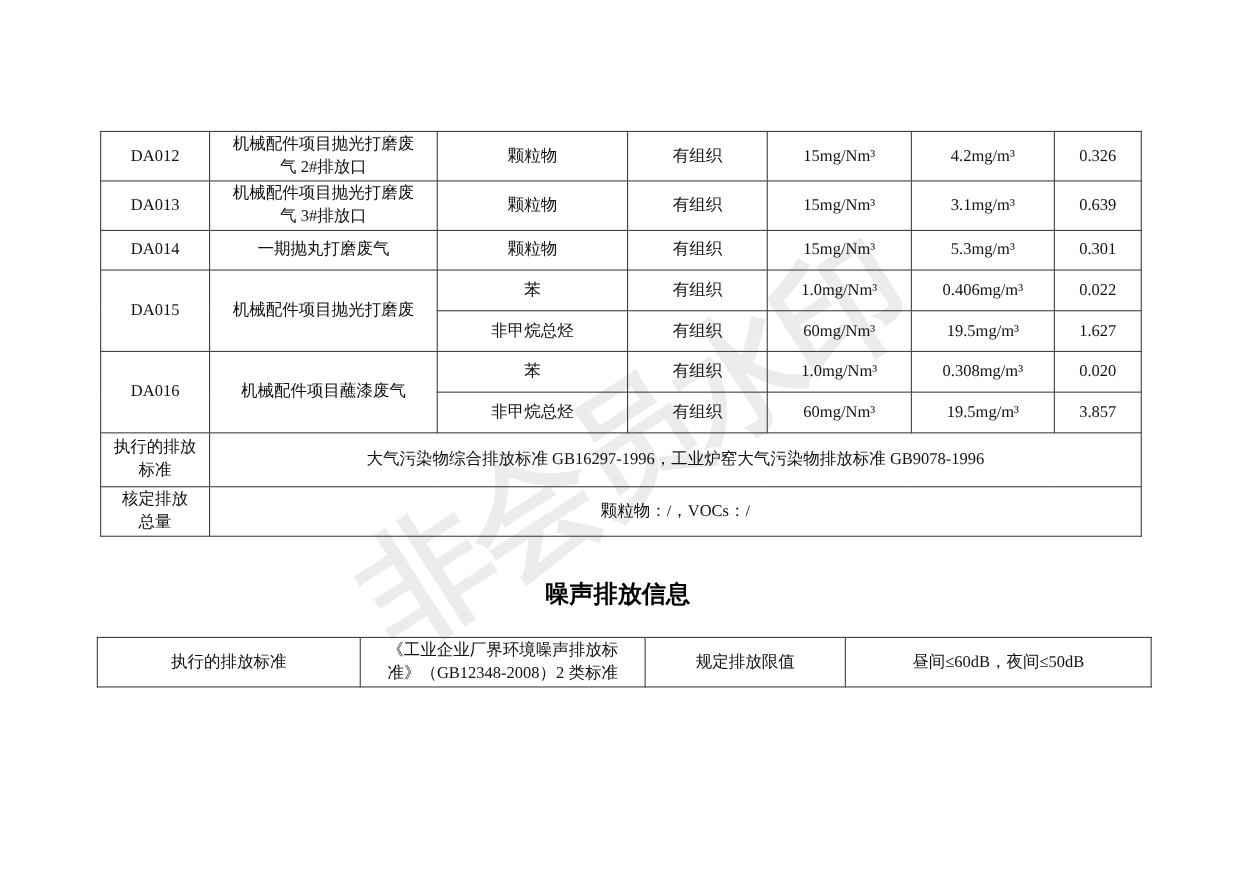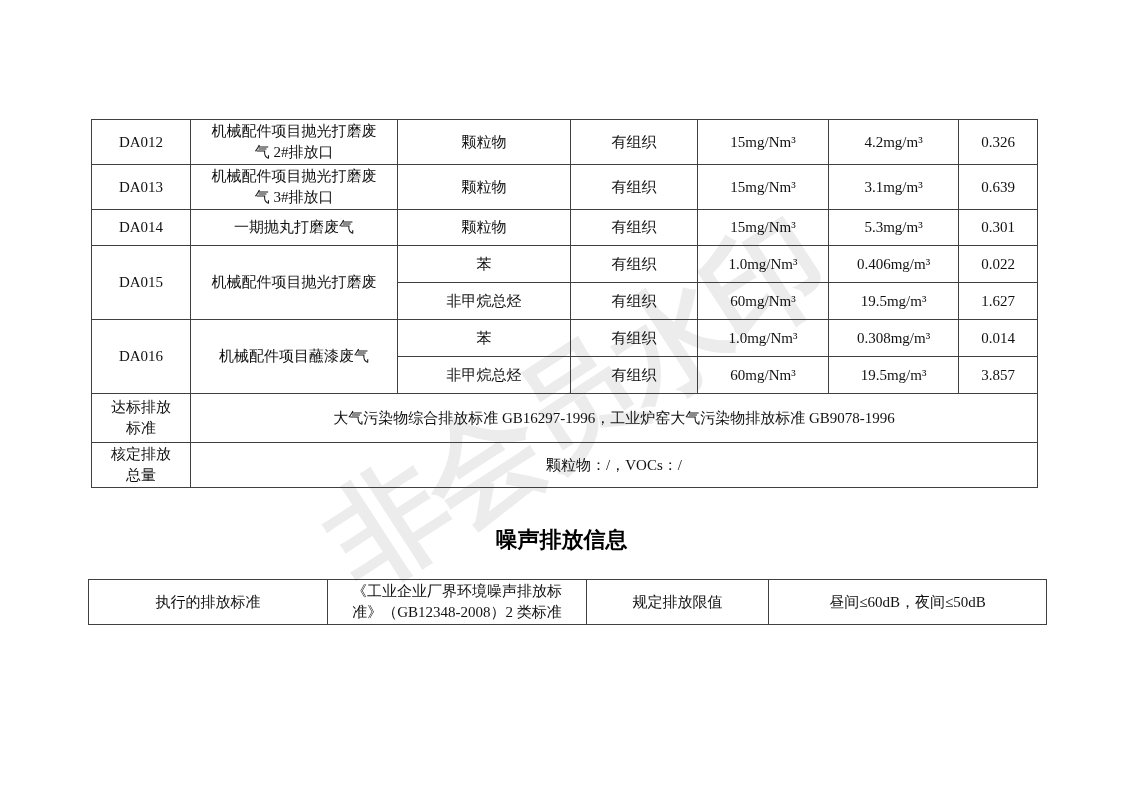--- a/index.html
+++ b/index.html
@@ -127,31 +127,31 @@
         <td>19.5mg/m³</td>
         <td>1.627</td>
       </tr>
       <tr style="height:37px">
         <td rowspan="2">DA016</td>
         <td rowspan="2">机械配件项目蘸漆废气</td>
         <td>苯</td>
         <td>有组织</td>
         <td>1.0mg/Nm³</td>
         <td>0.308mg/m³</td>
-        <td>0.014</td>
+        <td>0.020</td>
       </tr>
       <tr style="height:37px">
         <td>非甲烷总烃</td>
         <td>有组织</td>
         <td>60mg/Nm³</td>
         <td>19.5mg/m³</td>
         <td>3.857</td>
       </tr>
       <tr style="height:49px">
-        <td>达标排放
+        <td>执行的排放
 标准</td>
         <td colspan="6">大气污染物综合排放标准 GB16297-1996，工业炉窑大气污染物排放标准 GB9078-1996</td>
       </tr>
       <tr style="height:40px">
         <td>核定排放
 总量</td>
         <td colspan="6">颗粒物：/，VOCs：/</td>
       </tr>
     </tbody>
   </table>

